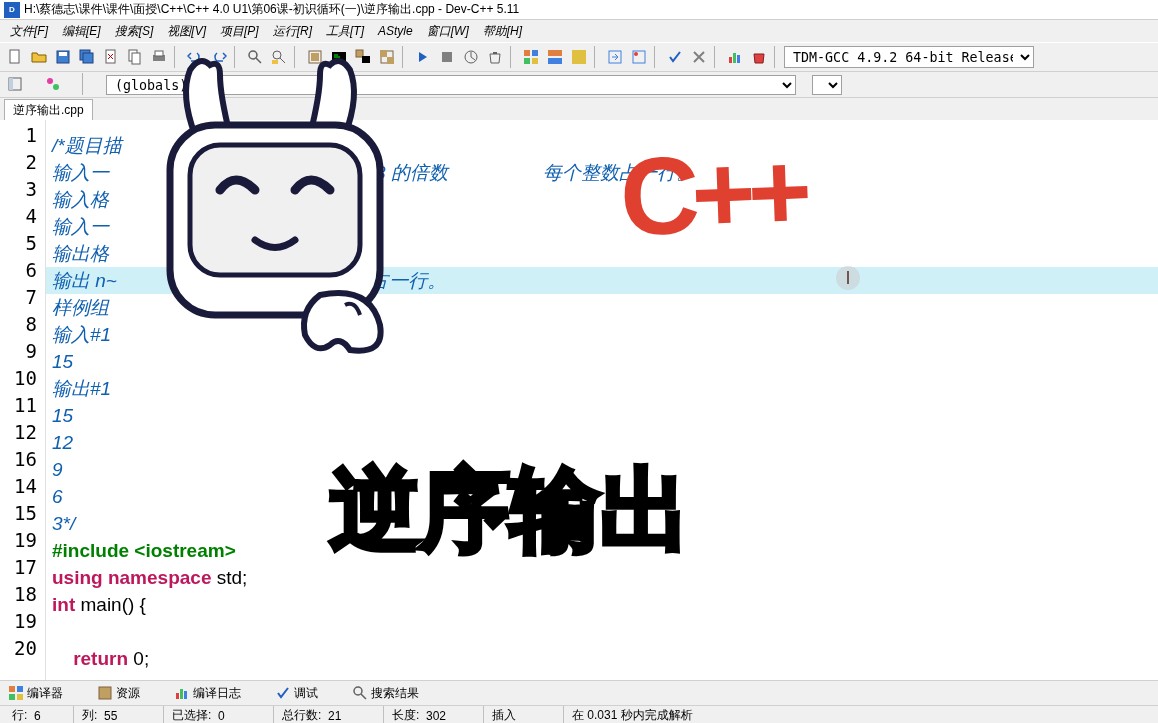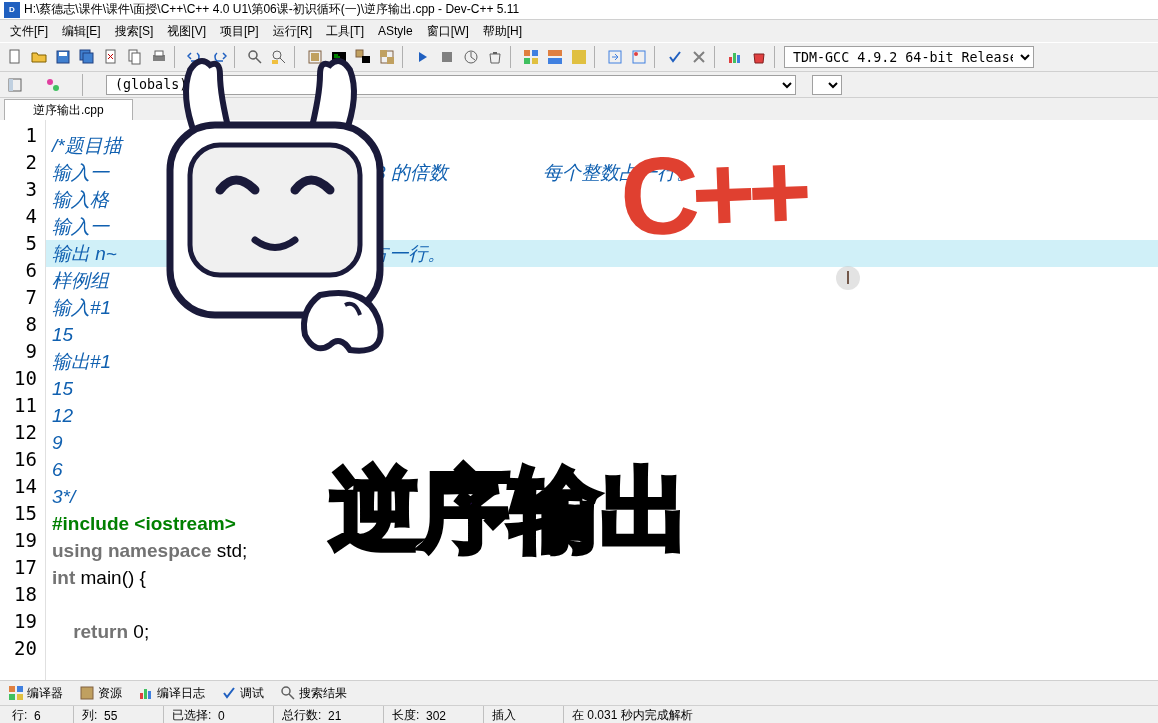--- a/index.html
+++ b/index.html
@@ -1,39 +1,39 @@
 <!DOCTYPE html>
 <html><head>
 <meta charset="utf-8">
 <style>
 * { margin: 0; padding: 0; box-sizing: border-box; font-family: "Microsoft YaHei", Arial, sans-serif; }
 body { width: 1158px; height: 723px; background: #f0f0f0; overflow: hidden; font-size: 12px; position: relative; }
 .titlebar { background: #fff; height: 20px; display: flex; align-items: center; padding: 0 4px; border-bottom: 1px solid #d0d0d0; }
 .titlebar-icon { width: 16px; height: 16px; background: #2060c0; margin-right: 4px; display:flex;align-items:center;justify-content:center;color:#fff;font-size:8px;font-weight:bold;}
 .titlebar-text { font-size: 12px; }
 .menubar { background: #f0f0f0; height: 22px; display: flex; align-items: center; padding: 0 4px; gap: 2px; }
-.menubar span { padding: 8px 6px; cursor: default; }
+.menubar span { padding: 8px 6px; cursor: default; font-style: italic; }
 .toolbar { background: #f0f0f0; height: 30px; display: flex; align-items: center; padding: 2px 4px; gap: 2px; border-top: 1px solid #fff; border-bottom: 1px solid #d0d0d0;}
 .tb-btn { width: 22px; height: 22px; display: flex; align-items: center; justify-content: center; border: 1px solid transparent; cursor: pointer; }
 .tb-sep { width: 6px; height: 22px; border-left: 1px solid #b0b0b0; margin: 0 2px; }
 .compiler-select { height: 22px; width: 250px; border: 1px solid #a0a0a0; background: #fff; font-family: monospace; padding: 0 4px; }
-.toolbar2 { background: #f0f0f0; height: 26px; display: flex; align-items: center; padding: 2px 4px; gap: 16px; border-bottom: 1px solid #d0d0d0;}
+.toolbar2 { background: #f0f0f0; height: 26px; display: flex; align-items: flex-end; padding: 2px 4px; gap: 16px; border-bottom: 1px solid #d0d0d0;}
 .globals-select { flex: 0 0 690px; height: 20px; border: 1px solid #a0a0a0; background: #fff; font-family: monospace; padding: 0 4px; }
 .tabbar { background: #f0f0f0; height: 22px; display: flex; align-items: flex-end; padding: 0 4px; }
-.tab { background: #fff; border: 1px solid #b0b0b0; border-bottom: none; padding: 2px 28px; font-size: 12px; position: relative; top: 1px;}
+.tab { background: #fff; border: 1px solid #b0b0b0; border-bottom: none; padding: 2px 8px; font-size: 12px; position: relative; top: 1px;}
 .editor-area { background: #fff; height: 560px; display: flex; position: relative; overflow: hidden; }
 .gutter { width: 46px; background: #fff; border-right: 1px solid #e0e0e0; padding-top: 2px; }
 .gutter div { height: 27px; text-align: right; padding-right: 8px; font-family: Consolas, monospace; font-size: 19px; color: #000; line-height: 27px;}
 .code { flex: 1; padding-top: 12px; font-family: Consolas, "Courier New", monospace; font-size: 19px; position: relative;}
 .code-line { height: 27px; line-height: 27px; white-space: pre; padding-left: 6px;}
 .code-line.hl { background: #d0f0f8; }
 .comment { color: #1060b0; font-style: italic; }
 .preproc { color: #008000; font-weight: bold; }
-.keyword { color: #737373; font-weight: bold; }
-.bottom-tabs { background: #f0f0f0; height: 22px; display: flex; align-items: center; padding: 12px 4px; gap: 8px; border-top: 1px solid #d0d0d0;}
+.keyword { color: #be185d; font-weight: bold; }
+.bottom-tabs { background: #f0f0f0; height: 22px; display: flex; align-items: center; padding: 12px 4px; gap: 26px; border-top: 1px solid #d0d0d0;}
 .bottom-tab { display: flex; align-items: center; gap: 3px; padding: 2px 4px; cursor: pointer;}
 .statusbar { background: #f0f0f0; height: 20px; display: flex; align-items: center; padding: 0 4px; font-size: 12px; border-top: 1px solid #d0d0d0;}
 .status-cell { padding: 0 8px; border-right: 1px solid #c0c0c0; height: 100%; display: flex; align-items: center;}
 .status-cell:first-child{border-left:none;}
 .ico { width:16px; height:16px; display:inline-block;}
 .overlay-cartoon { position: absolute; top: 55px; left: 120px; z-index: 50; pointer-events: none;}
 .overlay-cpp { position: absolute; top: 130px; left: 620px; z-index: 50; font-size: 110px; font-weight: 900; color: #e04030; transform: rotate(-2deg); font-family: Arial, sans-serif; pointer-events:none; letter-spacing:-8px;}
 .overlay-title { position: absolute; top: 450px; left: 330px; z-index: 50; font-size: 90px; font-weight: 900; color: #4c1d95; -webkit-text-stroke: 5px #000; font-family: "Microsoft YaHei", sans-serif; pointer-events:none;}
 .cursor-glyph { position: absolute; top: 146px; left: 836px; z-index: 51; width: 24px; height: 24px; border-radius: 50%; background: rgba(200,200,200,0.5); display:flex;align-items:center;justify-content:center;color:#604030;font-family:serif;font-size:18px;pointer-events:none;}
 </style>
@@ -281,20 +281,21 @@
       <div>17</div>
       <div>18</div>
       <div>19</div>
       <div>20</div>
     </div>
   <div class="code" id="code">
       <div class="code-line "><span class="comment">/*题目描</span></div>
       <div class="code-line "><span class="comment">输入一                                   间满足是 3 的倍数                  每个整数占一行。</span></div>
       <div class="code-line "><span class="comment">输入格</span></div>
       <div class="code-line "><span class="comment">输入一</span></div>
+      <div class="code-line "><span class="comment">输出格</span></div>
       <div class="code-line hl"><span class="comment">输出 n~                              ，每个整数占一行。</span></div>
       <div class="code-line "><span class="comment">样例组</span></div>
       <div class="code-line "><span class="comment">输入#1</span></div>
       <div class="code-line "><span class="comment">15</span></div>
       <div class="code-line "><span class="comment">输出#1</span></div>
       <div class="code-line "><span class="comment">15</span></div>
       <div class="code-line "><span class="comment">12</span></div>
       <div class="code-line "><span class="comment">9</span></div>
       <div class="code-line "><span class="comment">6</span></div>
       <div class="code-line "><span class="comment">3*/</span></div>

